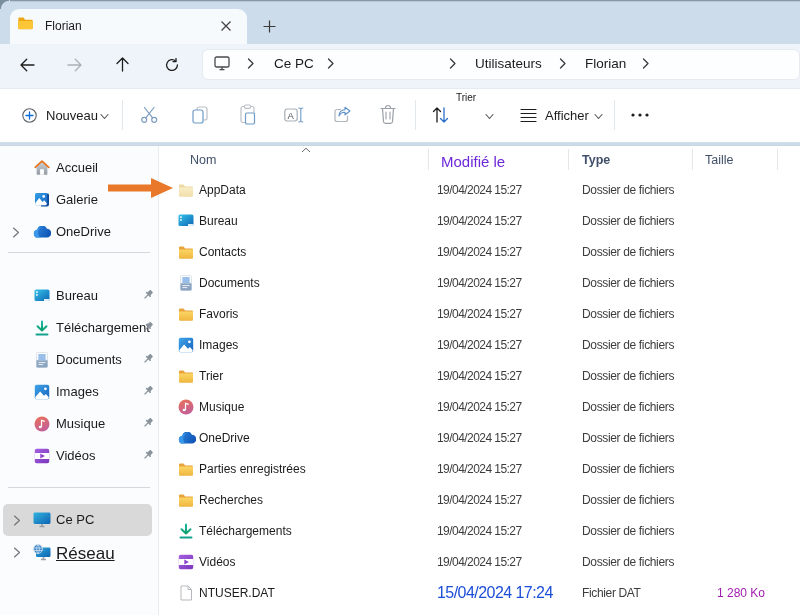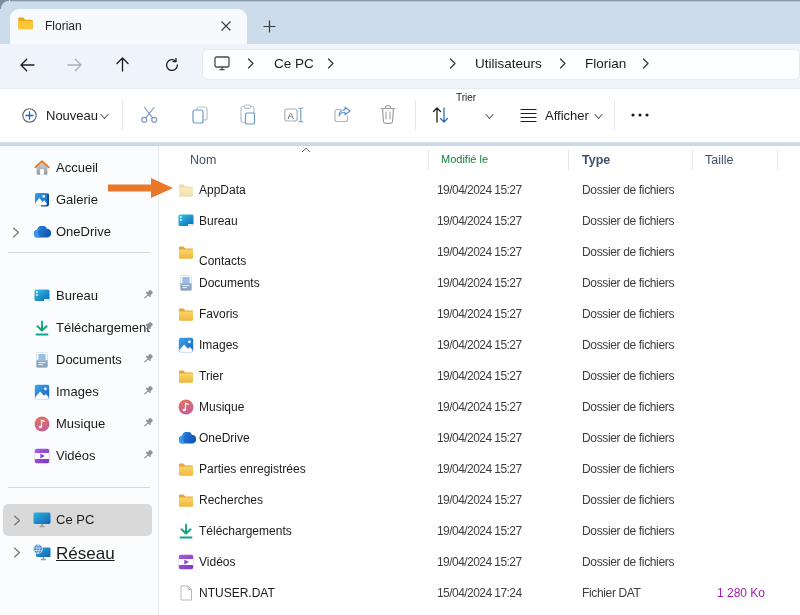--- a/index.html
+++ b/index.html
@@ -361,21 +361,21 @@
       <g transform="rotate(45 6.5 5.2)" fill="#8a939c">
         <rect x="4.3" y="-0.5" width="4.4" height="4.6" rx="0.9"></rect>
         <rect x="3" y="3.6" width="7" height="1.8" rx="0.9"></rect>
         <rect x="5.9" y="5" width="1.3" height="5.6" rx="0.6"></rect>
       </g>
     </symbol>
   </defs>
 </svg>
 
 <div class="txt" style="left:190px;top:153px;font-size:12.5px;color:#41506a;">Nom</div>
-<div class="txt" style="left:441px;top:153px;font-size:11px;color:#15803d;">Modifié le</div>
+<div class="txt" style="left:441px;top:153px;font-size:15px;color:#6d28d9;">Modifié le</div>
 <div class="txt" style="left:582px;top:153px;font-size:12.5px;color:#41506a;font-weight:bold;">Type</div>
 <div class="txt" style="left:705px;top:153px;font-size:12.5px;color:#41506a;">Taille</div>
 <svg class="abs" style="left:301px;top:147px" width="10" height="6" viewBox="0 0 10 6">
     <path d="M1 5 L5 1.2 L9 5" stroke="#6a6a6a" stroke-width="1" fill="none"></path>
   </svg>
 <div class="abs" style="left:428px;top:149px;width:1px;height:21px;background:#e7e7e7;"></div>
 <div class="abs" style="left:568px;top:149px;width:1px;height:21px;background:#e7e7e7;"></div>
 <div class="abs" style="left:692px;top:149px;width:1px;height:21px;background:#e7e7e7;"></div>
 <div class="abs" style="left:777px;top:149px;width:1px;height:21px;background:#e7e7e7;"></div>
 
@@ -387,21 +387,21 @@
 <div class="txt" style="left:582px;top:183px;font-size:12px;line-height:14px;letter-spacing:-0.35px;color:#3d3d3d;">Dossier de fichiers</div>
 <svg class="abs" style="left:178px;top:214px" width="16" height="14">
     <use href="#sdesk"></use>
   </svg>
 <div class="txt" style="left:199px;top:214px;font-size:12px;line-height:14px;">Bureau</div>
 <div class="txt" style="letter-spacing:-0.55px;left:437px;top:214px;font-size:12px;line-height:14px;color:#3d3d3d;">19/04/2024 15:27</div>
 <div class="txt" style="left:582px;top:214px;font-size:12px;line-height:14px;letter-spacing:-0.35px;color:#3d3d3d;">Dossier de fichiers</div>
 <svg class="abs" style="left:178px;top:244px" width="16" height="16">
     <use href="#sfolder"></use>
   </svg>
-<div class="txt" style="left:199px;top:245px;font-size:12px;line-height:14px;margin-top:9px;">Contacts</div>
+<div class="txt" style="left:199px;top:245px;font-size:12px;line-height:14px;">Contacts</div>
 <div class="txt" style="letter-spacing:-0.55px;left:437px;top:245px;font-size:12px;line-height:14px;color:#3d3d3d;">19/04/2024 15:27</div>
 <div class="txt" style="left:582px;top:245px;font-size:12px;line-height:14px;letter-spacing:-0.35px;color:#3d3d3d;">Dossier de fichiers</div>
 <svg class="abs" style="left:178px;top:275px" width="16" height="16">
     <use href="#sdoc"></use>
   </svg>
 <div class="txt" style="left:199px;top:276px;font-size:12px;line-height:14px;">Documents</div>
 <div class="txt" style="letter-spacing:-0.55px;left:437px;top:276px;font-size:12px;line-height:14px;color:#3d3d3d;">19/04/2024 15:27</div>
 <div class="txt" style="left:582px;top:276px;font-size:12px;line-height:14px;letter-spacing:-0.35px;color:#3d3d3d;">Dossier de fichiers</div>
 <svg class="abs" style="left:178px;top:306px" width="16" height="16">
     <use href="#sfolder"></use>
@@ -454,19 +454,19 @@
 <svg class="abs" style="left:178px;top:554px" width="16" height="16">
     <use href="#svid"></use>
   </svg>
 <div class="txt" style="left:199px;top:555px;font-size:12px;line-height:14px;">Vidéos</div>
 <div class="txt" style="letter-spacing:-0.55px;left:437px;top:555px;font-size:12px;line-height:14px;color:#3d3d3d;">19/04/2024 15:27</div>
 <div class="txt" style="left:582px;top:555px;font-size:12px;line-height:14px;letter-spacing:-0.35px;color:#3d3d3d;">Dossier de fichiers</div>
 <svg class="abs" style="left:178px;top:585px" width="16" height="16">
     <use href="#sfile"></use>
   </svg>
 <div class="txt" style="left:199px;top:586px;font-size:12px;line-height:14px;">NTUSER.DAT</div>
-<div class="txt" style="letter-spacing:-0.55px;left:437px;top:586px;font-size:12px;line-height:14px;color:#404040;">15/04/2024 17:24</div>
+<div class="txt" style="letter-spacing:-0.55px;left:437px;top:586px;font-size:16px;line-height:14px;color:#1d4ed8;">15/04/2024 17:24</div>
 <div class="txt" style="left:582px;top:586px;font-size:12px;line-height:14px;letter-spacing:-0.35px;color:#3d3d3d;">Fichier DAT</div>
 <div class="txt" style="left:685px;top:586px;width:80px;text-align:right;font-size:12px;line-height:14px;color:#a21caf;">1 280 Ko</div>
 
 <svg class="abs" style="left:108px;top:177px" width="66" height="22" viewBox="0 0 66 22">
   <path d="M0 7.5 H43 V1 L65 11 L43 21 V14.5 H0 Z" fill="#e9782a"></path>
 </svg>
 
 </body></html>

